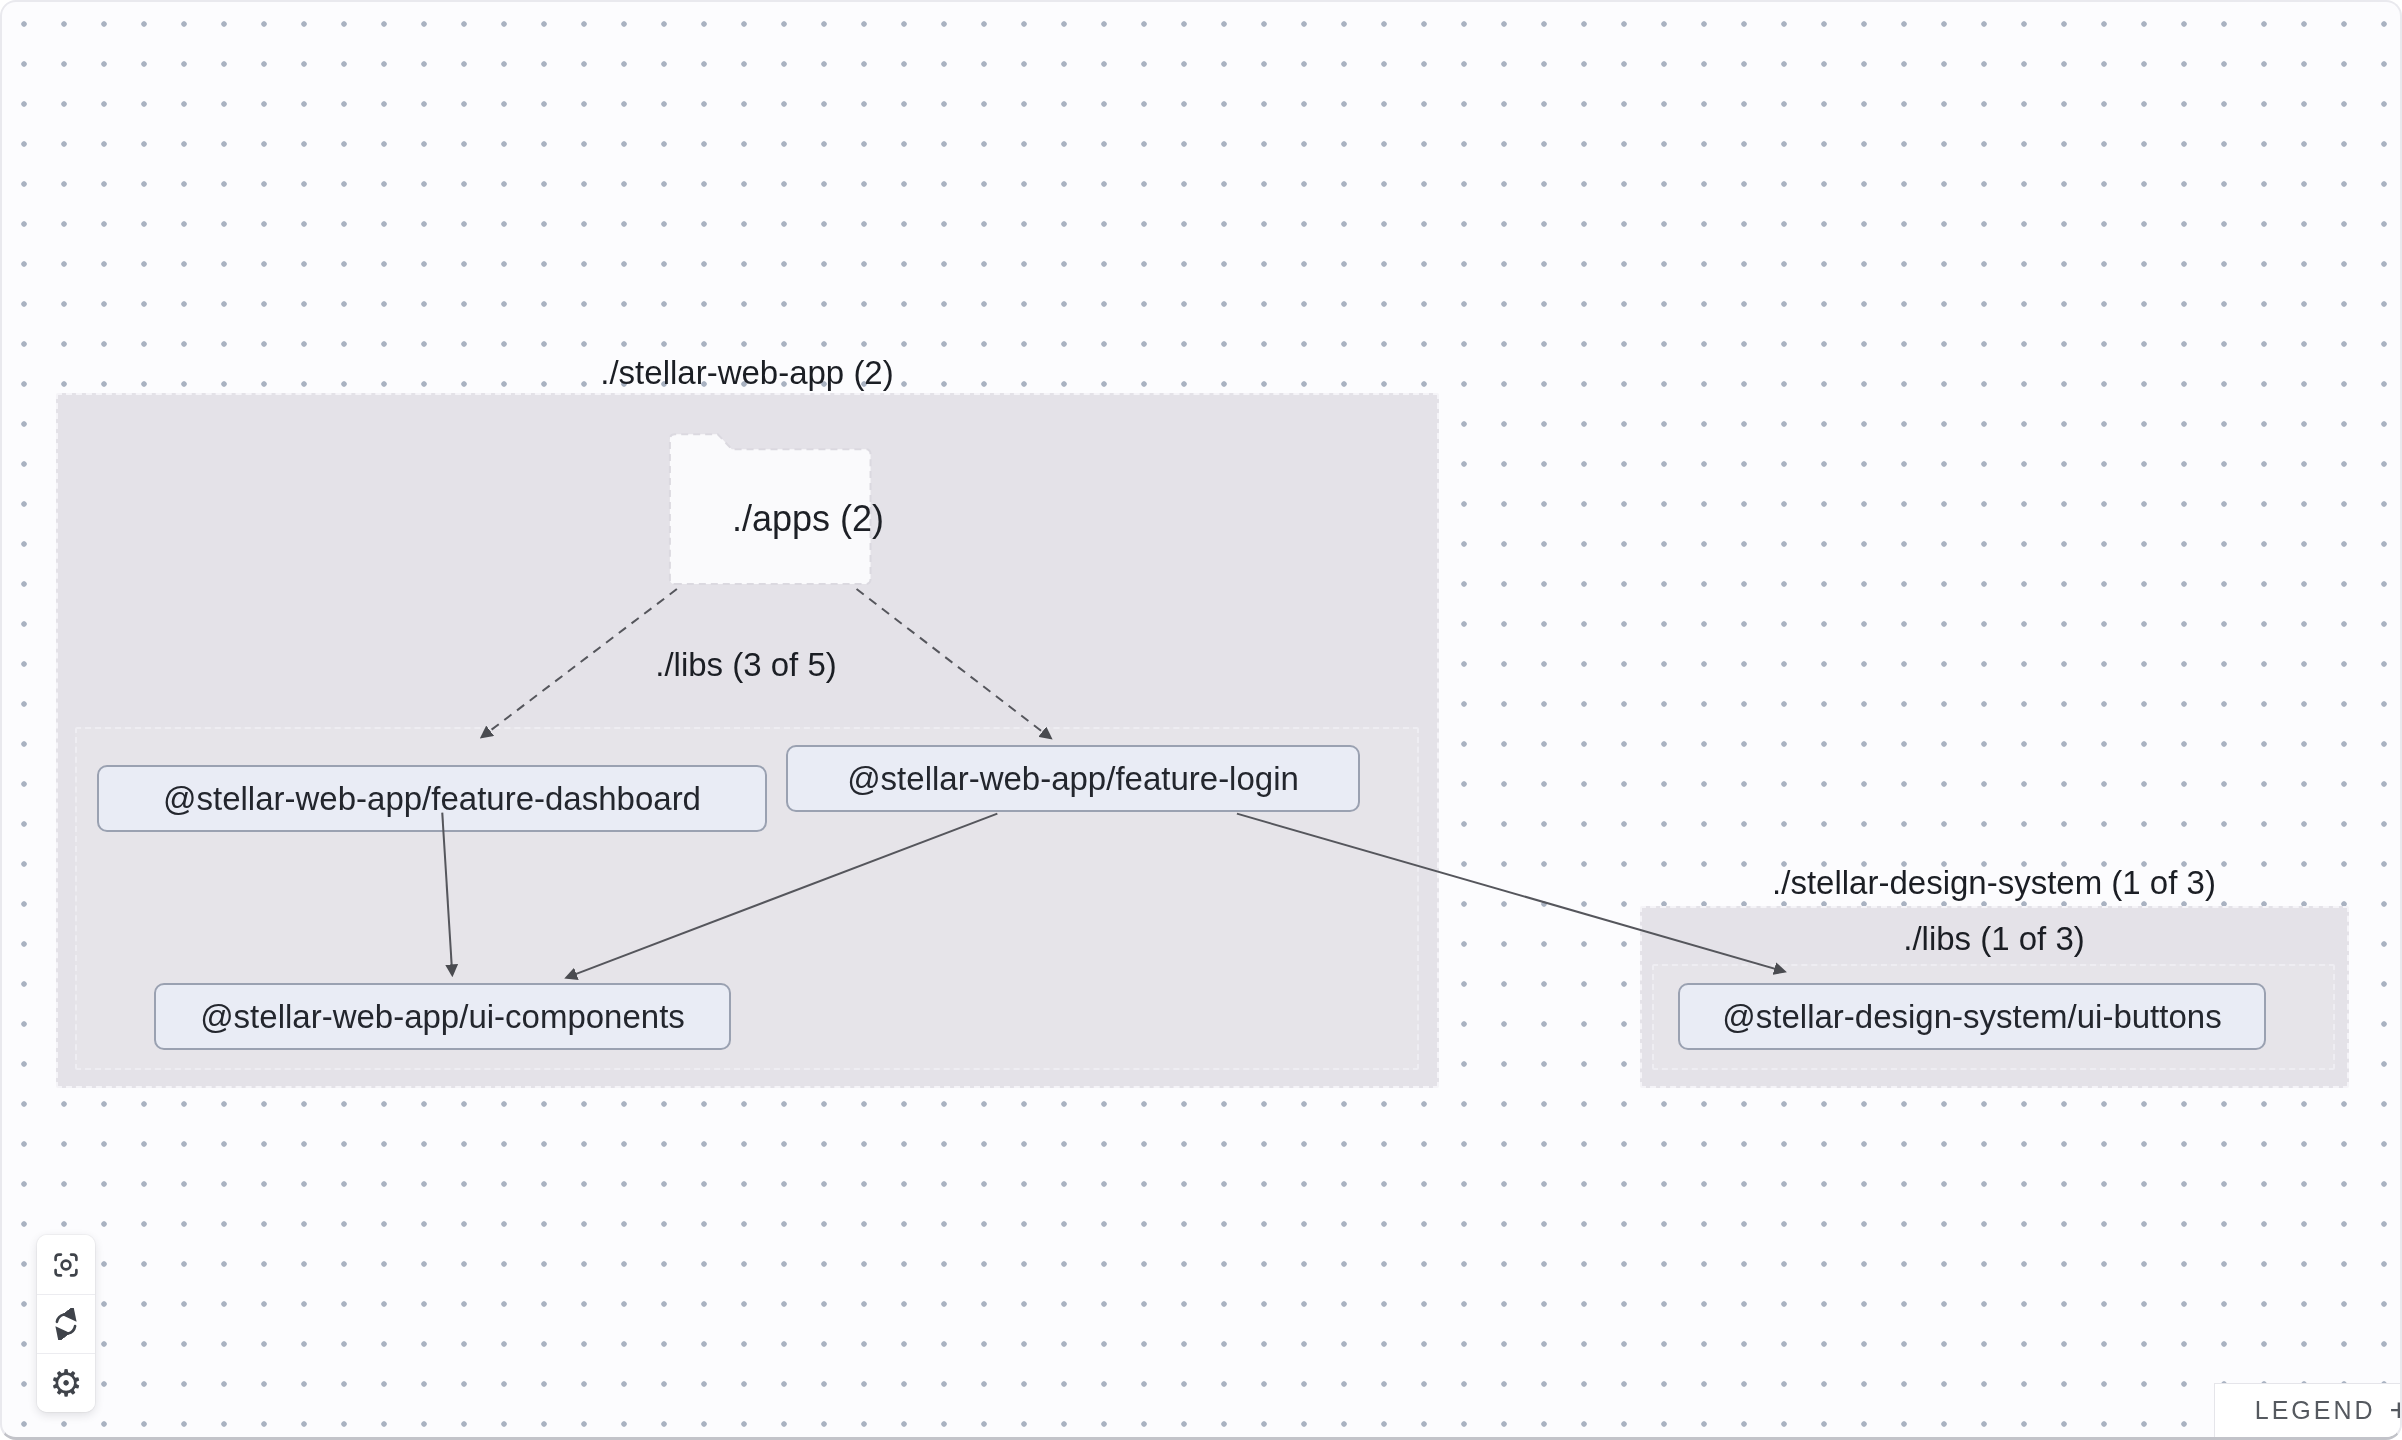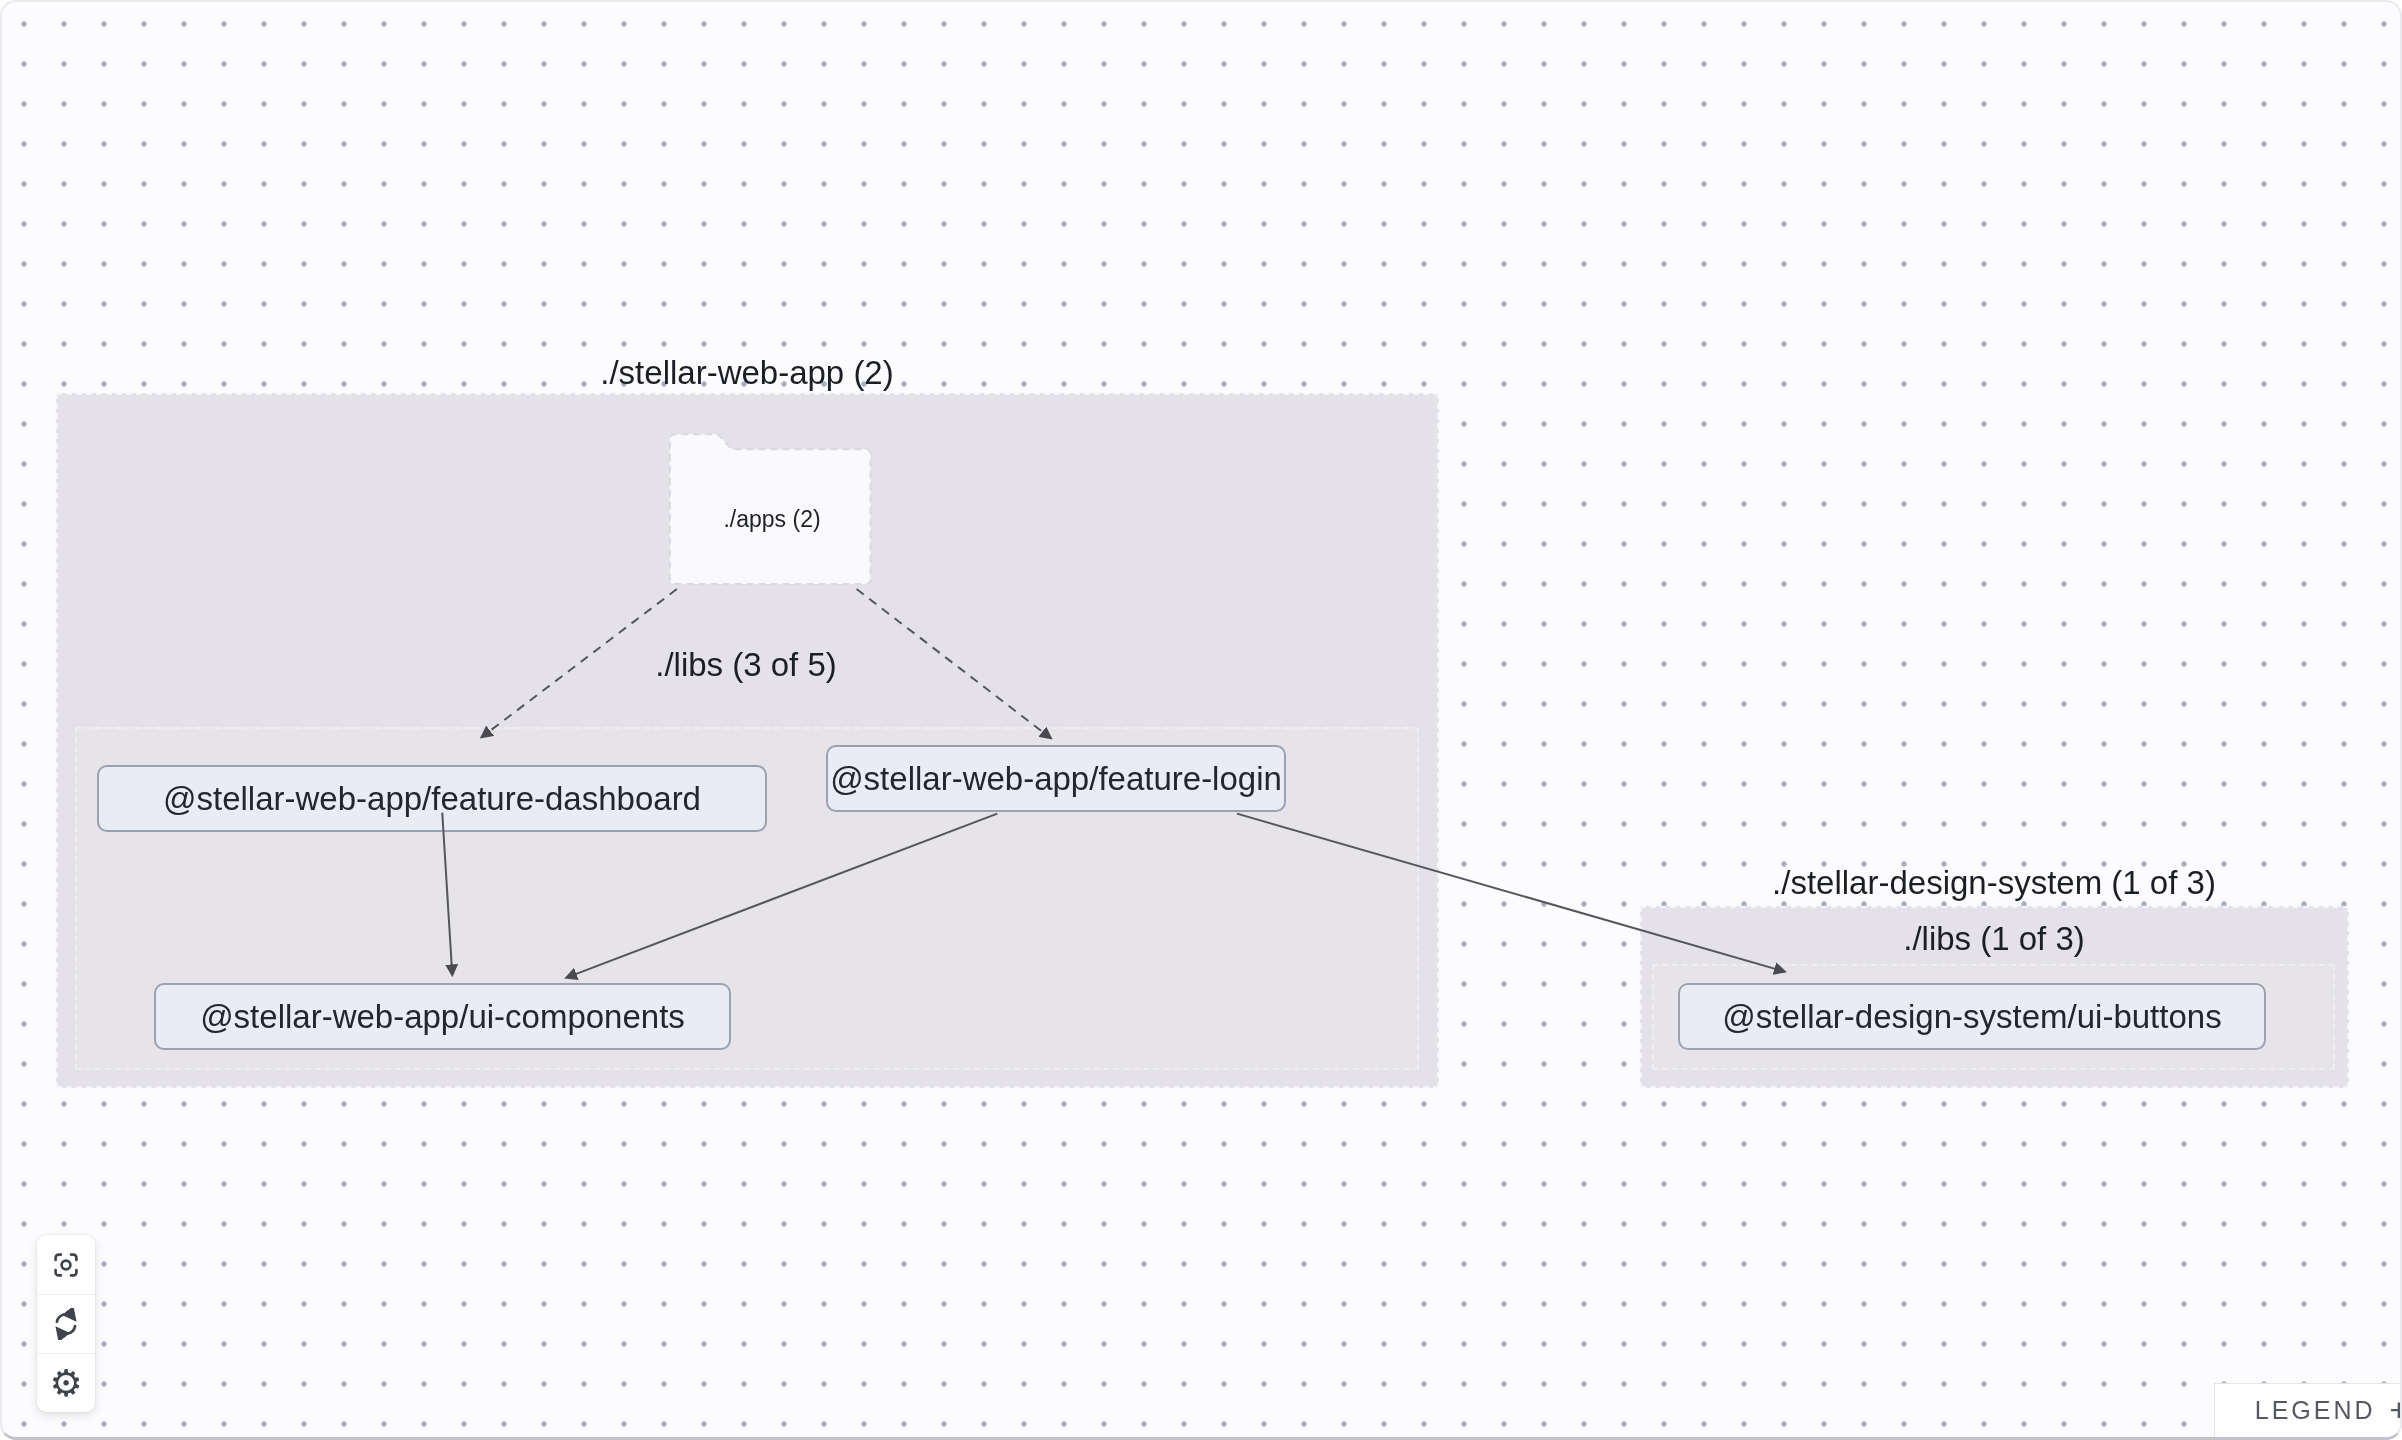--- a/index.html
+++ b/index.html
@@ -67,23 +67,24 @@
     white-space: nowrap;
     font-size: 33px;
     color: #23262d;
     z-index: 5;
   }
   .folder-layer { position: absolute; inset: 0; z-index: 4; pointer-events: none; }
   .folder-label {
     position: absolute;
     transform: translate(-50%, -50%);
     white-space: nowrap;
-    font-size: 23px;
+    font-size: 36px;
     color: #1d2026;
     z-index: 5;
+    margin-left: 36px;
   }
   .edges-layer {
     position: absolute;
     inset: 0;
     z-index: 6;
     pointer-events: none;
   }
   .edges-layer path.edge {
     stroke: #55565c;
     stroke-width: 2;
@@ -167,21 +168,21 @@
 
     <div class="group-title" style="left:1992px; top:918px;">./libs (1 of 3)</div>
     <div class="subgroup" style="left:1650px; top:962px; width:683px; height:106px;"></div>
 
     <svg class="folder-layer" viewBox="0 0 2402 1440">
       <path d="M 674 583 L 865 583 Q 870 583 870 578 L 870 453 Q 870 448 865 448 L 731 448 L 717 433 L 674 433 Q 669 433 669 438 L 669 578 Q 669 583 674 583 Z" fill="#fafafc" stroke="#dbd9e0" stroke-width="2" stroke-dasharray="7 5"></path>
     </svg>
     <div class="folder-label" style="left:770px; top:517px;">./apps (2)</div>
 
     <div class="node" style="left:95px;  top:743px; width:670px;margin-top:20px;">@stellar-web-app/feature-dashboard</div>
-    <div class="node" style="left:824px; top:743px; width:460px;">@stellar-web-app/feature-login</div>
+    <div class="node" style="left:784px; top:743px; width:574px;">@stellar-web-app/feature-login</div>
     <div class="node" style="left:152px; top:981px; width:577px;text-align:right;">@stellar-web-app/ui-components</div>
     <div class="node" style="left:1676px; top:981px; width:588px;">@stellar-design-system/ui-buttons</div>
 
     <svg class="edges-layer" viewBox="0 0 2402 1440">
       <defs>
         <marker id="arrowhead" markerWidth="6.5" markerHeight="6.5" refX="5" refY="3.25" orient="auto">
           <path d="M0 0 L6.5 3.25 L0 6.5 Z" fill="#4a4b50"></path>
         </marker>
       </defs>
       <path class="edge dashed" d="M676 588 L481 736" marker-end="url(#arrowhead)"></path>

